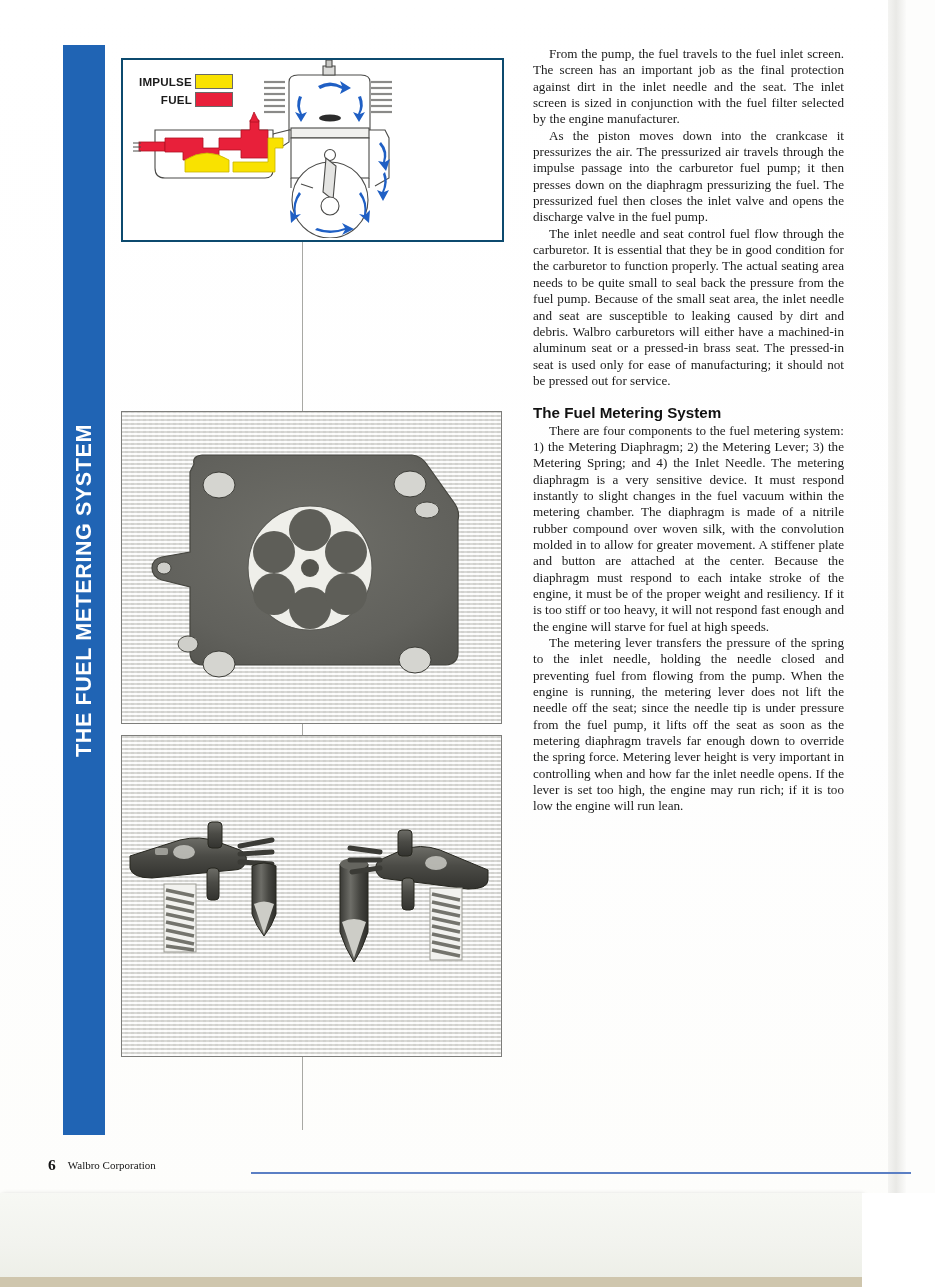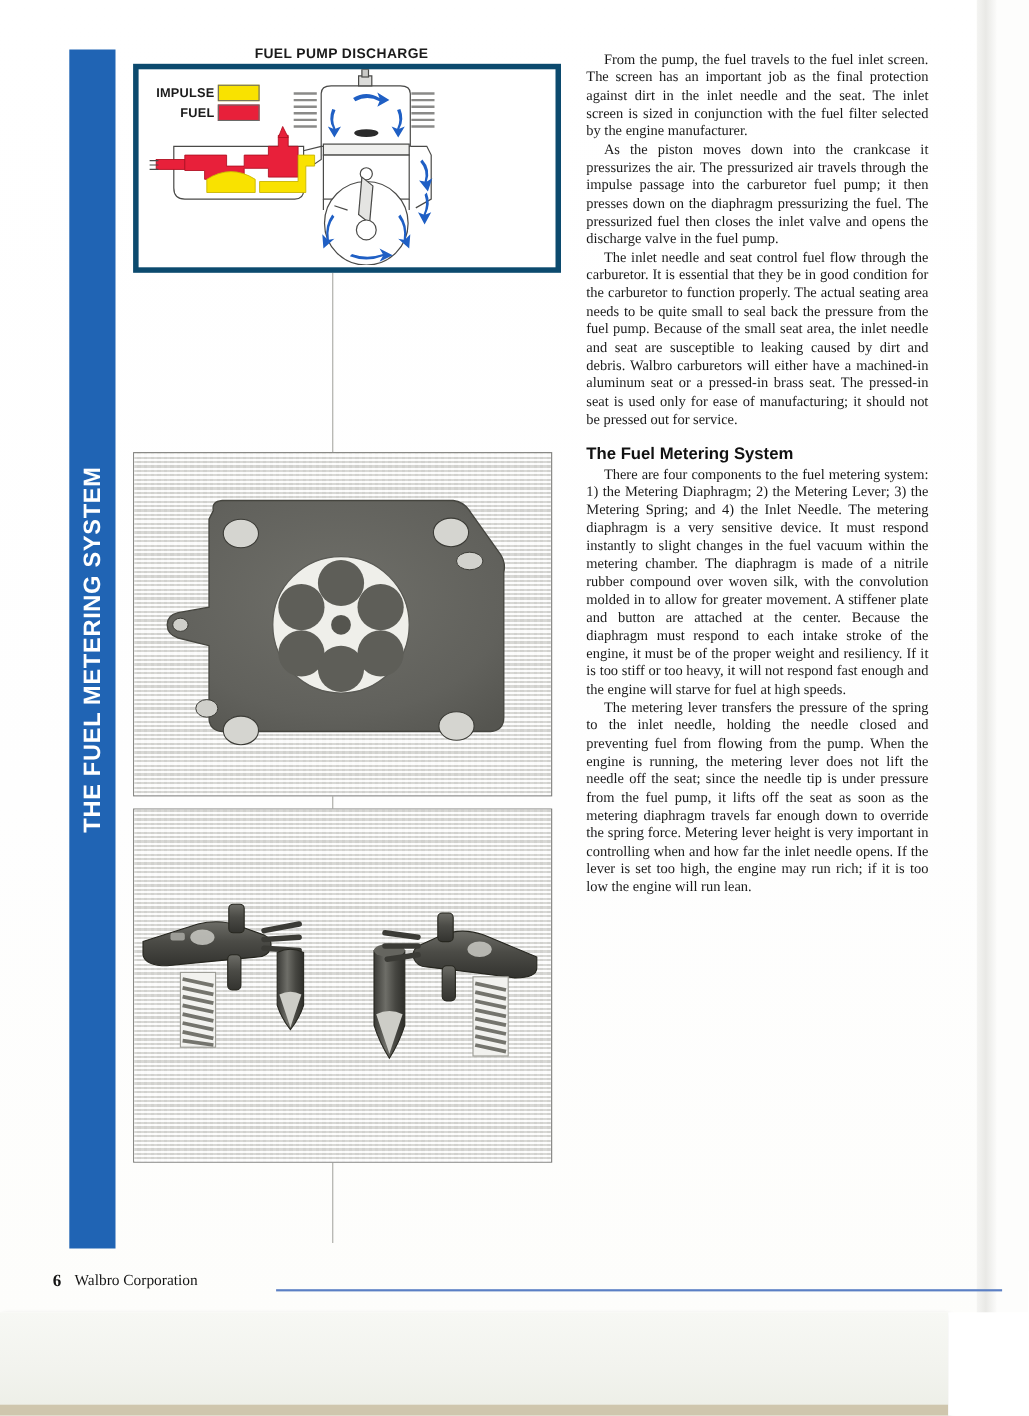--- a/index.html
+++ b/index.html
@@ -30,21 +30,21 @@
   #chapter-label span{
         writing-mode:vertical-rl;transform:rotate(180deg);
         font-family:"Liberation Sans",sans-serif;font-weight:bold;
         font-size:21.5px;letter-spacing:.6px;color:#ffffff;white-space:nowrap;}
 
   
   #figure-rule{position:absolute;left:302px;top:238px;width:1.4px;height:892px;
         background:#a8a8a4;}
 
   
-  .figbox{position:absolute;background:#ffffff;border:5px solid #0c4a6e;}
+  .figbox{position:absolute;background:#ffffff;border:2px solid #0c4a6e;}
 
   
   #diagram-box{left:121px;top:58px;width:379px;height:180px;}
   #diagram-title{position:absolute;left:121px;top:42px;width:379px;
         text-align:center;font-family:"Liberation Sans",sans-serif;
         font-weight:bold;font-size:12.6px;letter-spacing:.35px;color:#1b1b1b;}
 
   
   #legend{position:absolute;left:16px;top:14px;}
   .legend-row{display:flex;align-items:center;justify-content:flex-end;
@@ -70,21 +70,21 @@
         font-size:13.15px;line-height:16.35px;color:#1a1a1a;}
   #text-col p{margin:0;text-indent:16px;}
   #text-col h2{margin:16px 0 1px 0;font-family:"Liberation Sans",sans-serif;
         font-size:15.2px;font-weight:bold;color:#111;letter-spacing:0;}
 
   
   #footer{position:absolute;left:48px;top:1152px;width:800px;height:26px;
         display:flex;align-items:center;}
   #footer-page{font-family:"Liberation Serif",serif;font-weight:bold;
         font-size:15.5px;color:#141414;margin-right:12px;}
-  #footer-name{font-family:"Liberation Serif",serif;font-size:14px;
+  #footer-name{font-family:"Liberation Serif",serif;font-size:11px;
         color:#141414;}
   #footer-rule{position:absolute;left:251px;top:1172px;width:660px;height:2px;
         background:#5b7fc4;}
 </style>
 </head>
 <body>
 
 <div id="page">
 
   <div id="scan-sheet"></div>
@@ -93,21 +93,20 @@
   <div id="scan-bleed-strip"></div>
   <div id="scan-dark-right"></div>
 
   <div id="chapter-bar"></div>
   <div id="chapter-label">
     <span>THE FUEL METERING SYSTEM</span>
   </div>
 
   <div id="figure-rule"></div>
 
-  <div id="diagram-title">FUEL PUMP DISCHARGE</div>
 
   <div id="diagram-box" class="figbox">
 
     <div id="legend">
       <div class="legend-row">
         <span class="legend-text">IMPULSE</span>
         <span class="legend-swatch" style="background:#f9e200;"></span>
       </div>
       <div class="legend-row">
         <span class="legend-text">FUEL</span>

